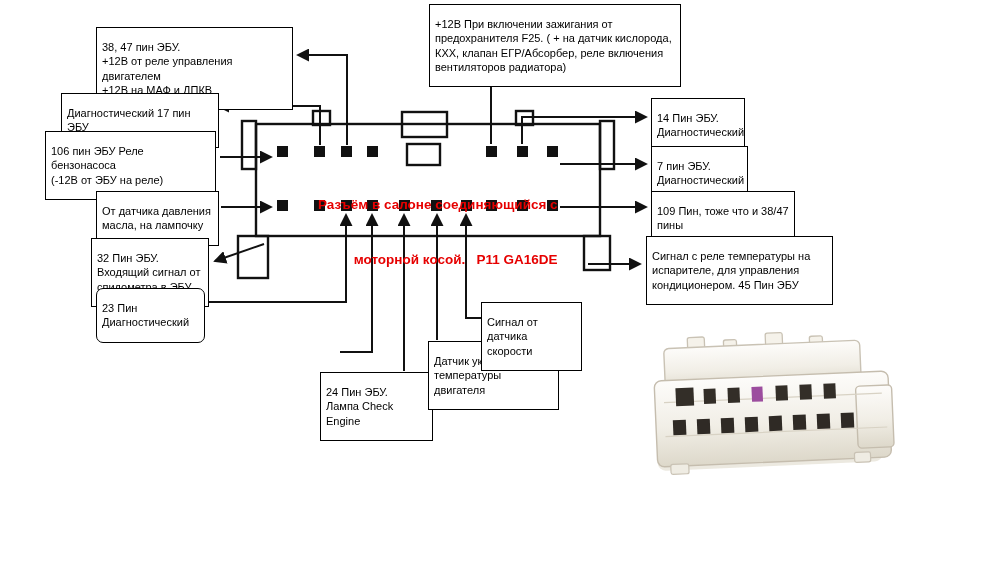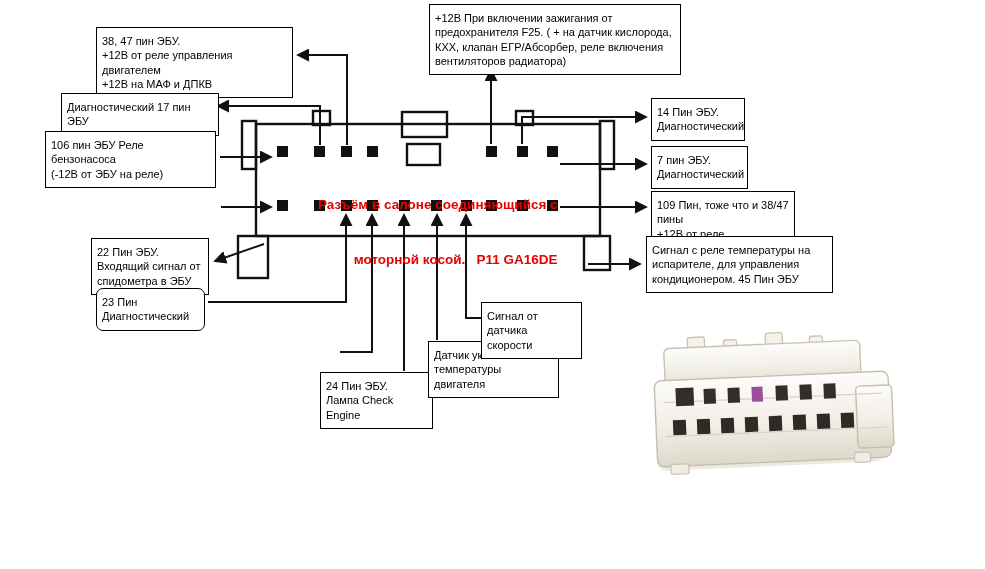--- a/index.html
+++ b/index.html
@@ -10,21 +10,21 @@
     background: #ffffff;
     overflow: hidden;
     font-family: "Liberation Sans", sans-serif;
   }
   #diagram-svg { position: absolute; left: 0; top: 0; }
   .label-box {
     position: absolute;
     box-sizing: border-box;
     border: 1px solid #000;
     background: #fff;
-    padding: 6px 5px;
+    padding: 12px 5px;
     font: 11px/1.3 "Liberation Sans", sans-serif;
     color: #000;
     white-space: pre-line;
   }
   #diagram-title {
     position: absolute;
     left: 318px;
     top: 160px;
     font: bold 13.5px/1.35 "Liberation Sans", sans-serif;
     white-space: pre-wrap;
@@ -140,22 +140,24 @@
 
   <div class="label-box" style="left:96px; top:27px; width:197px;">38, 47 пин ЭБУ.
 +12В от реле управления двигателем
 +12В на МАФ и ДПКВ</div>
 
   <div class="label-box" style="left:61px; top:93px; width:158px;">Диагностический 17 пин ЭБУ</div>
 
   <div class="label-box" style="left:45px; top:131px; width:171px;">106 пин ЭБУ Реле бензонасоса
 (-12В от ЭБУ на реле)</div>
 
+  <div class="label-box" style="left:96px; top:191px; width:123px;">От датчика давления
+масла, на лампочку</div>
 
-  <div class="label-box" style="left:91px; top:238px; width:118px;">22 Пин ЭБУ.
+  <div class="label-box" style="left:91px; top:238px; width:118px;">32 Пин ЭБУ.
 Входящий сигнал от
 спидометра в ЭБУ</div>
 
   <div class="label-box" style="left:96px; top:288px; width:109px;border-radius:7px;">23 Пин
 Диагностический</div>
 
 
   <div class="label-box" style="left:320px; top:372px; width:113px;">24 Пин ЭБУ.
 Лампа Check Engine</div>
 

